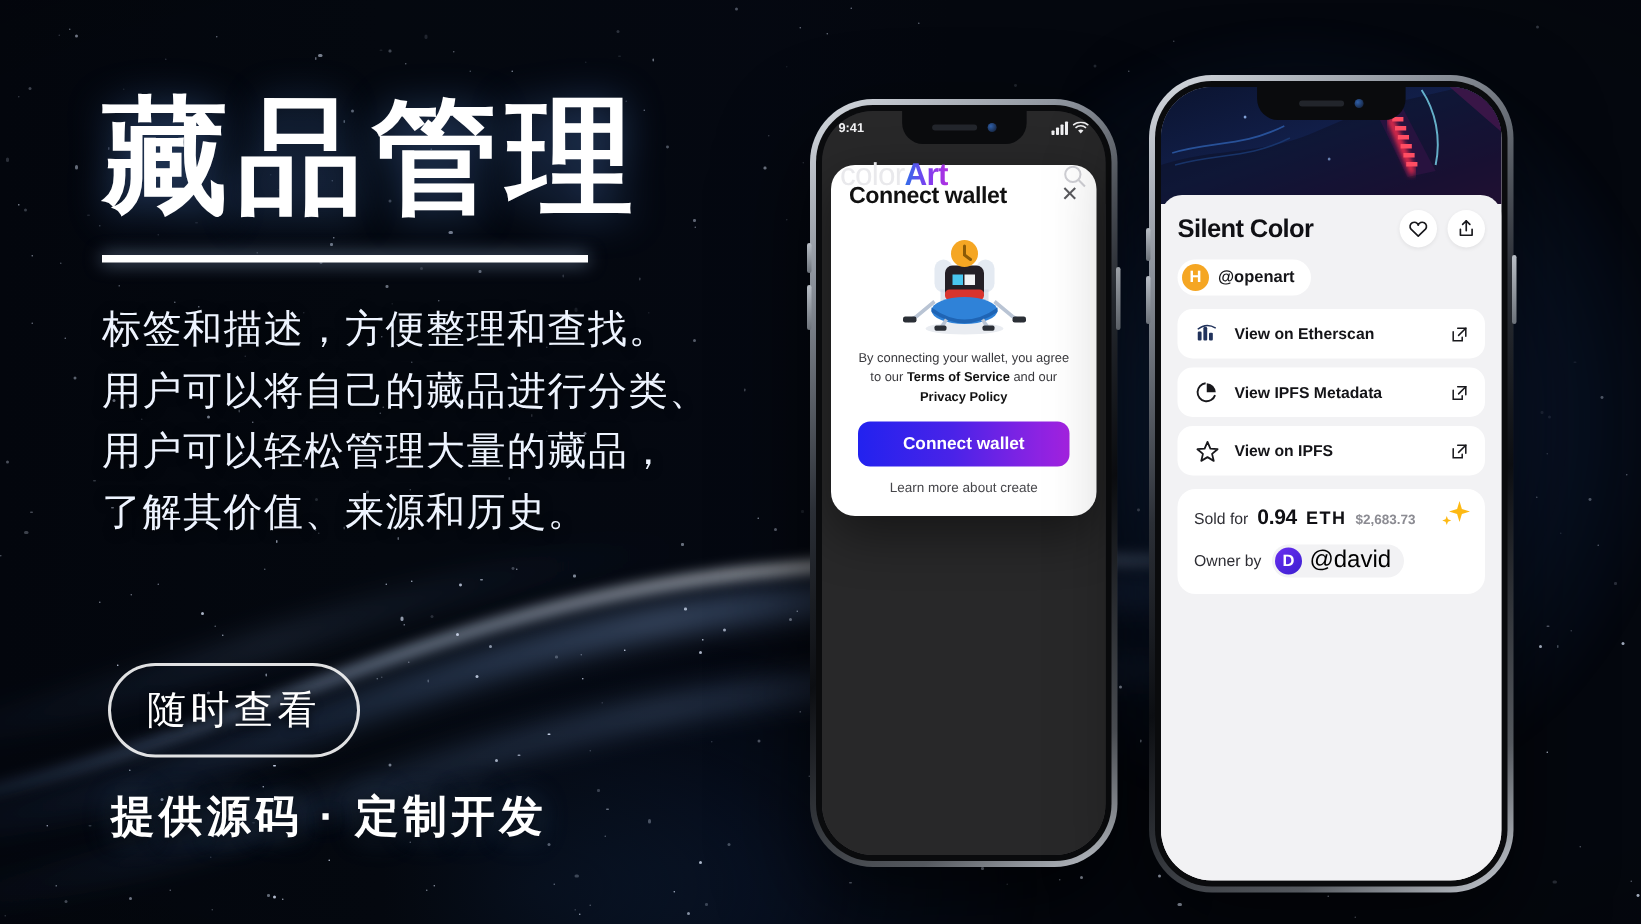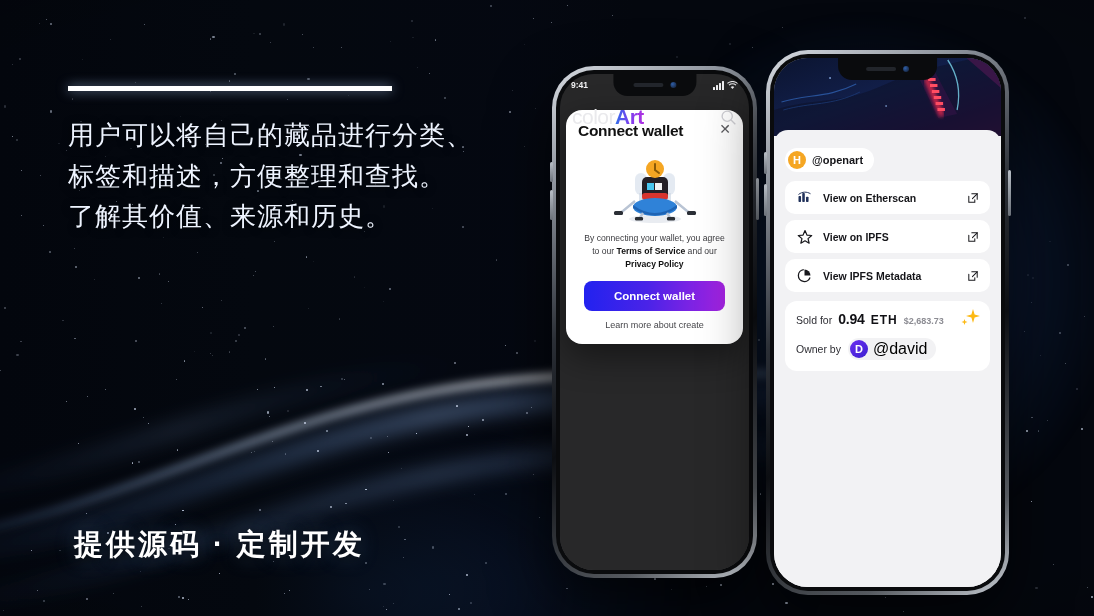--- a/index.html
+++ b/index.html
@@ -87,21 +87,21 @@
     width:44%; height:22px; background:#0a0b0d;
     border-bottom-left-radius:14px; border-bottom-right-radius:14px;
     z-index:30; display:flex; align-items:center; justify-content:center; gap:7px;
   }
   .notch .speaker { width:30px; height:4px; border-radius:3px; background:#22252b; }
   .notch .cam { width:6px; height:6px; border-radius:50%;
     background:radial-gradient(circle at 35% 35%,#2f5fa8,#101727); }
   .side-btn { position:absolute; background:linear-gradient(180deg,#b9bfc7,#6c727a); border-radius:2px; }
 
   
-  #phone-left { left:552px; top:66px; width:205px; height:512px; }
+  #phone-left { left:540px; top:66px; width:205px; height:512px; }
   #phone-left .screen { background:#3a3a3c; }
   .lp-status {
     position:absolute; top:0; left:0; right:0; height:22px; z-index:25;
     display:flex; align-items:center; justify-content:space-between;
     padding:0 11px; color:#f0f0f2; font-size:8.5px; font-weight:700;
   }
   .lp-sig { display:flex; align-items:flex-end; gap:3px; }
   .bars { display:flex; align-items:flex-end; gap:1px; }
   .bars i { display:block; width:2px; background:#f0f0f2; border-radius:.5px; }
   .lp-header {
@@ -593,29 +593,32 @@
       <span class="star" style="left:209.8px;top:352.8px;width:1.0px;height:1.0px;opacity:0.29"></span>
       <span class="star" style="left:390.4px;top:40.6px;width:0.6px;height:0.6px;opacity:0.12"></span>
       <span class="star" style="left:325.9px;top:429.7px;width:2.0px;height:2.0px;opacity:0.58"></span>
       <span class="star" style="left:1037.5px;top:430.2px;width:1.7px;height:1.7px;opacity:0.33"></span>
       <span class="star" style="left:3.6px;top:307.4px;width:2.1px;height:2.1px;opacity:0.32"></span>
     </div>
   <div class="vignette"></div>
 </div>
 
 <div class="copy">
+  <div class="headline">藏品管理</div>
   <div class="rule"></div>
   <div class="para">
+    <div>标签和描述，方便整理和查找。</div>
     <div>用户可以将自己的藏品进行分类、</div>
-    <div>标签和描述，方便整理和查找。</div>
+    <div>用户可以轻松管理大量的藏品，</div>
     <div>了解其价值、来源和历史。</div>
   </div>
 </div>
 
 <div class="pills">
+  <div class="pill">随时查看</div>
 </div>
 
 <div class="tagline">提供源码 · 定制开发</div>
 
 <div class="phone" id="phone-left">
   <div class="frame"></div>
   <div class="side-btn" style="left:-2px;top:96px;width:3px;height:20px;"></div>
   <div class="side-btn" style="left:-2px;top:124px;width:3px;height:30px;"></div>
   <div class="side-btn" style="right:-2px;top:112px;width:3px;height:42px;"></div>
   <div class="bezel"></div>
@@ -755,72 +758,89 @@
         </g>
         <path d="M186 2 C196 16 200 34 196 52" stroke="#7ad7ef" stroke-width="1.4" fill="none" opacity=".8"></path>
         <path d="M206 0 L243 30 L243 0z" fill="#43164c" opacity=".8"></path>
         <circle cx="60" cy="20" r="1" fill="#9fc4ff" opacity=".8"></circle>
         <circle cx="120" cy="48" r="1" fill="#9fc4ff" opacity=".6"></circle>
       </svg>
     </div>
 
     <div class="rp-body">
 
+      <div class="rp-titlerow">
+        <div class="rp-title">Silent Color</div>
+        <div class="rp-acts">
+          <div class="circ-btn">
+            <svg width="13" height="13" viewBox="0 0 20 18">
+              <path d="M10 16.5 2.6 9.4a4.3 4.3 0 1 1 7.4-4 4.3 4.3 0 1 1 7.4 4L10 16.5z" fill="none" stroke="#18181c" stroke-width="1.7" stroke-linejoin="round"></path>
+            </svg>
+          </div>
+          <div class="circ-btn">
+            <svg width="13" height="13" viewBox="0 0 20 20">
+              <path d="M10 2 v10" stroke="#18181c" stroke-width="1.7" stroke-linecap="round"></path>
+              <path d="M6.3 5.6 10 2 13.7 5.6" fill="none" stroke="#18181c" stroke-width="1.7" stroke-linecap="round" stroke-linejoin="round"></path>
+              <path d="M4 10.5 v6.2 h12 v-6.2" fill="none" stroke="#18181c" stroke-width="1.7" stroke-linecap="round" stroke-linejoin="round"></path>
+            </svg>
+          </div>
+        </div>
+      </div>
 
       <div class="author">
         <span class="av" style="background:#f5a623">H</span>
         <span class="nm">@openart</span>
       </div>
 
 
 
       <div class="rows">
         <div class="row">
           <span class="ri">
             <svg width="15" height="15" viewBox="0 0 20 20">
               <rect x="2" y="8" width="3.4" height="8" rx="1" fill="#21325b"></rect>
               <rect x="7" y="4" width="3.4" height="12" rx="1" fill="#21325b"></rect>
               <rect x="12" y="9" width="3.4" height="7" rx="1" fill="#21325b"></rect>
               <path d="M2 6 C7 2 13 2 18 5" stroke="#21325b" stroke-width="1.3" fill="none"></path>
             </svg>
           </span>
           <span class="rl">View on Etherscan</span>
-          <svg width="12" height="12" viewBox="0 0 20 20">
-            <path d="M3 7 v10 h10 v-4" fill="none" stroke="#18181c" stroke-width="1.7" stroke-linecap="round"></path>
-            <path d="M8 3 h9 v9" fill="none" stroke="#18181c" stroke-width="1.7" stroke-linecap="round"></path>
-            <path d="M9 11 17 3" stroke="#18181c" stroke-width="1.7" stroke-linecap="round"></path>
-          </svg>
-        </div>
-        <div class="row">
-          <span class="ri">
-            <svg width="16" height="16" viewBox="0 0 20 20">
-              <path d="M10 2 12.4 7.6 18.4 8.1 13.8 12 15.2 17.8 10 14.7 4.8 17.8 6.2 12 1.6 8.1 7.6 7.6z" fill="none" stroke="#18181c" stroke-width="1.5" stroke-linejoin="round"></path>
-            </svg>
-          </span>
-          <span class="rl">View on IPFS</span>
           <svg width="12" height="12" viewBox="0 0 20 20">
             <path d="M3 7 v10 h10 v-4" fill="none" stroke="#18181c" stroke-width="1.7" stroke-linecap="round"></path>
             <path d="M8 3 h9 v9" fill="none" stroke="#18181c" stroke-width="1.7" stroke-linecap="round"></path>
             <path d="M9 11 17 3" stroke="#18181c" stroke-width="1.7" stroke-linecap="round"></path>
           </svg>
         </div>
         <div class="row">
           <span class="ri">
             <svg width="15" height="15" viewBox="0 0 20 20">
               <path d="M10 10 V2 A8 8 0 0 1 18 10z" fill="#18181c"></path>
               <path d="M17.4 12.6 A8 8 0 1 1 9 2.05" fill="none" stroke="#18181c" stroke-width="1.7"></path>
             </svg>
           </span>
           <span class="rl">View IPFS Metadata</span>
           <svg width="12" height="12" viewBox="0 0 20 20">
             <path d="M3 7 v10 h10 v-4" fill="none" stroke="#18181c" stroke-width="1.7" stroke-linecap="round"></path>
             <path d="M8 3 h9 v9" fill="none" stroke="#18181c" stroke-width="1.7" stroke-linecap="round"></path>
             <path d="M9 11 17 3" stroke="#18181c" stroke-width="1.7" stroke-linecap="round"></path>
           </svg>
         </div>
+        <div class="row">
+          <span class="ri">
+            <svg width="16" height="16" viewBox="0 0 20 20">
+              <path d="M10 2 12.4 7.6 18.4 8.1 13.8 12 15.2 17.8 10 14.7 4.8 17.8 6.2 12 1.6 8.1 7.6 7.6z" fill="none" stroke="#18181c" stroke-width="1.5" stroke-linejoin="round"></path>
+            </svg>
+          </span>
+          <span class="rl">View on IPFS</span>
+          <svg width="12" height="12" viewBox="0 0 20 20">
+            <path d="M3 7 v10 h10 v-4" fill="none" stroke="#18181c" stroke-width="1.7" stroke-linecap="round"></path>
+            <path d="M8 3 h9 v9" fill="none" stroke="#18181c" stroke-width="1.7" stroke-linecap="round"></path>
+            <path d="M9 11 17 3" stroke="#18181c" stroke-width="1.7" stroke-linecap="round"></path>
+          </svg>
+        </div>
       </div>
 
       <div class="sold">
         <div class="sold-line">
           <span class="sold-lab">Sold for</span>
           <span class="sold-amt">0.94</span>
           <span class="sold-eth">ETH</span>
           <span class="sold-usd">$2,683.73</span>
         </div>
         <svg class="sparkle" width="20" height="20" viewBox="0 0 20 20">

